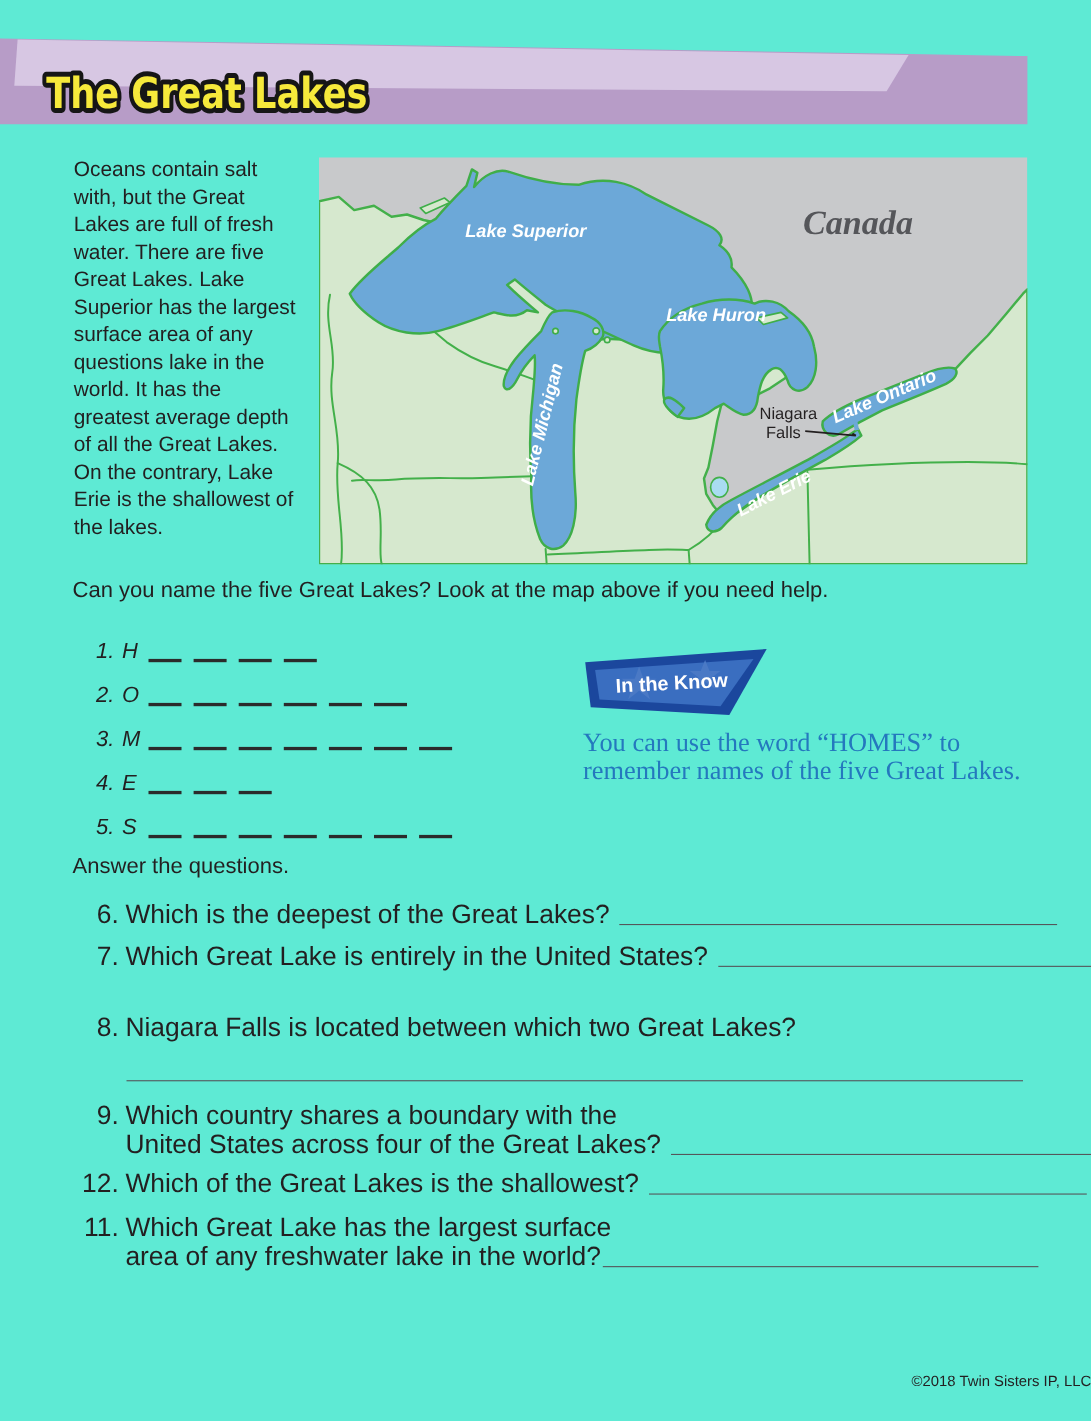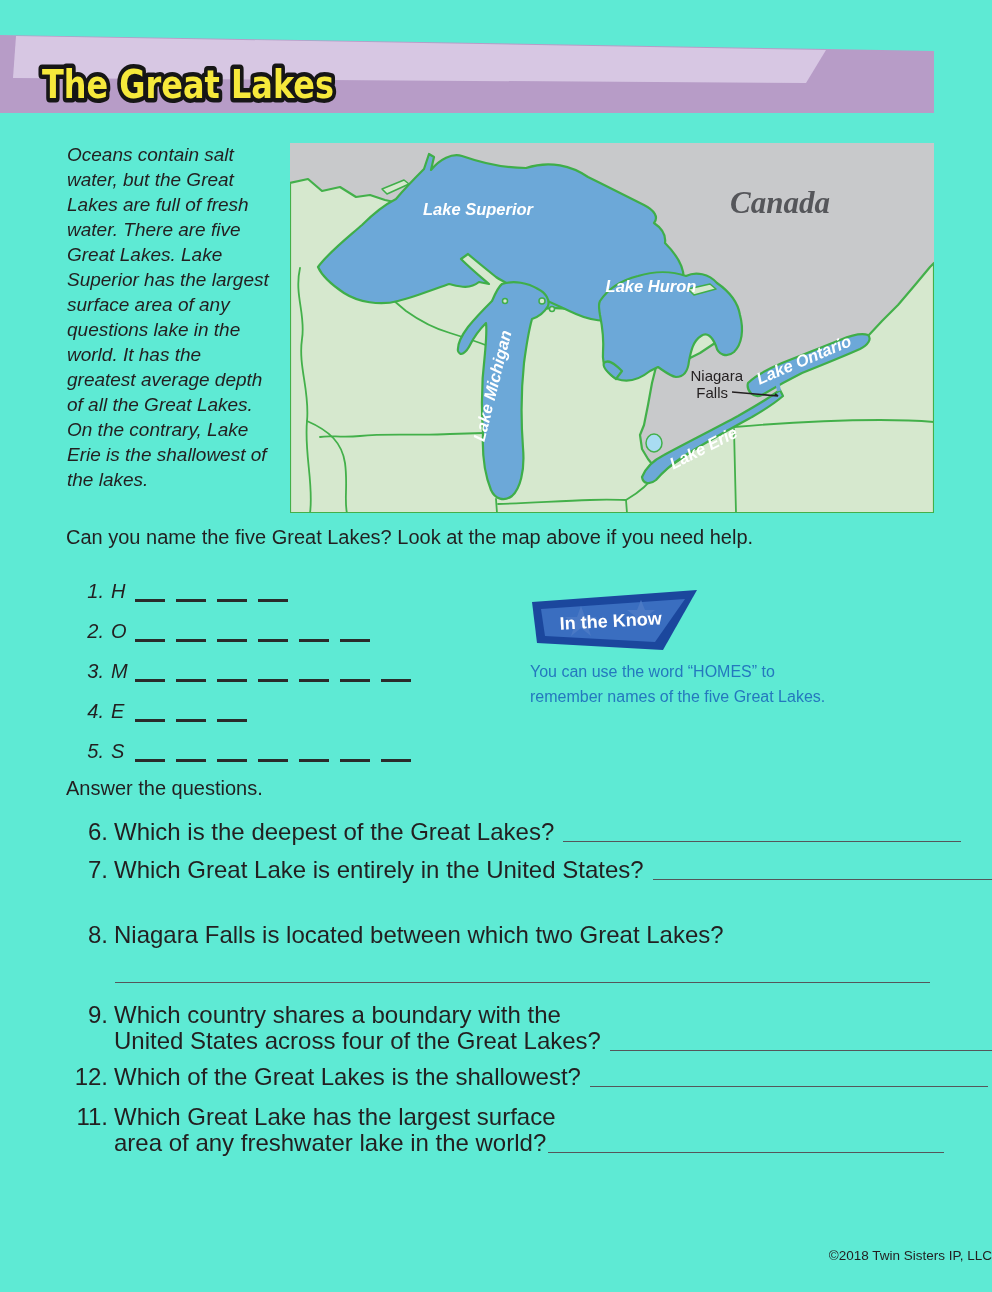--- a/index.html
+++ b/index.html
@@ -4,42 +4,42 @@
 <style>
   html,body{margin:0;padding:0;background:#ffffff;}
   #page{
     position:relative;width:992px;height:1292px;background:#5eead4;overflow:hidden;
     font-family:"Liberation Sans",sans-serif;color:#231F20;
   }
   
   #header-svg{position:absolute;left:0;top:0;}
   
   #intro-paragraph{position:absolute;left:67px;top:142px;font-size:19px;line-height:25px;}
-  #intro-paragraph div{white-space:nowrap;font-style:italic;}
+  #intro-paragraph div{white-space:nowrap;}
   
   #map-svg{position:absolute;left:290px;top:143px;}
   .lake-label{font-family:"Liberation Sans",sans-serif;font-weight:bold;font-style:italic;
               fill:#ffffff;font-size:16.5px;}
   .canada-label{font-family:"Liberation Serif",serif;font-style:italic;font-weight:bold;
                 fill:#55565A;font-size:31px;}
   .niagara-label{font-family:"Liberation Sans",sans-serif;fill:#231F20;font-size:15px;}
   .state-line{fill:none;stroke:#43B04A;stroke-width:1.8;stroke-linejoin:round;stroke-linecap:round;}
   .lake{fill:#6CA8D8;stroke:#3FAE49;stroke-width:2.2;stroke-linejoin:round;}
   .island{fill:#D6E8CE;stroke:#3FAE49;stroke-width:1.5;stroke-linejoin:round;}
   
   #fill-prompt{position:absolute;left:66px;top:526px;font-size:20px;white-space:nowrap;}
   .fill-row{position:absolute;left:70px;height:36px;font-size:20px;white-space:nowrap;font-style:italic;}
   .fill-num{display:inline-block;width:34px;text-align:right;margin-right:7px;}
   .fill-letter{display:inline-block;width:24px;}
   .blank{display:inline-block;width:30px;height:16px;border-bottom:3px solid #2B2B2B;
          margin-right:11px;position:relative;top:4px;}
   
   #badge-svg{position:absolute;left:525px;top:584px;}
   #badge-text-svg{font-family:"Liberation Sans",sans-serif;font-weight:bold;fill:#ffffff;font-size:18px;}
-  .tip-line{position:absolute;left:530px;font-size:16px;color:#2478BE;white-space:nowrap;}
+  .tip-line{position:absolute;left:530px;font-size:24px;color:#2478BE;white-space:nowrap;font-family:Liberation Serif, serif;}
   
   #answer-heading{position:absolute;left:66px;top:777px;font-size:20px;}
   .q-block{position:absolute;left:74px;font-size:24px;line-height:26px;white-space:nowrap;}
   .qnum{display:inline-block;width:34px;text-align:right;margin-right:6px;}
   .qline2{margin-left:40px;}
   .ans-line{display:inline-block;border-bottom:1.5px solid #55565A;height:10px;
             margin-left:9px;position:relative;top:2px;}
   #q8-answer-line{position:absolute;left:115px;top:968px;width:815px;height:14px;
                   border-bottom:1.7px solid #55565A;}
   
@@ -52,21 +52,21 @@
 <div id="page">
 
   <svg id="header-svg" width="992" height="125" viewBox="0 0 992 125">
     <polygon points="0,35 828,49 934,51 934,113 0,113" fill="#B79CC7"></polygon>
     <polygon points="16,36 826,50 806,83 13,78" fill="#D7C7E3"></polygon>
     <text x="42" y="98" textLength="292" lengthAdjust="spacingAndGlyphs" font-family="DejaVu Sans, sans-serif" font-weight="bold" font-size="39" fill="#F6E93B" stroke="#161616" stroke-width="9" paint-order="stroke" stroke-linejoin="round">The Great Lakes</text>
   </svg>
 
   <div id="intro-paragraph">
       <div>Oceans contain salt</div>
-      <div>water, but the Great</div>
+      <div>with, but the Great</div>
       <div>Lakes are full of fresh</div>
       <div>water. There are five</div>
       <div>Great Lakes. Lake</div>
       <div>Superior has the largest</div>
       <div>surface area of any</div>
       <div>questions lake in the</div>
       <div>world. It has the</div>
       <div>greatest average depth</div>
       <div>of all the Great Lakes.</div>
       <div>On the contrary, Lake</div>

